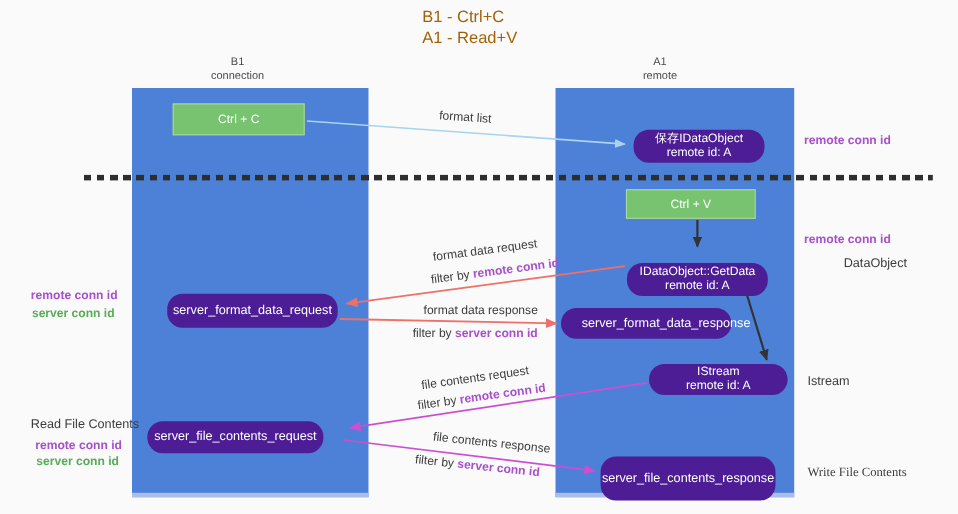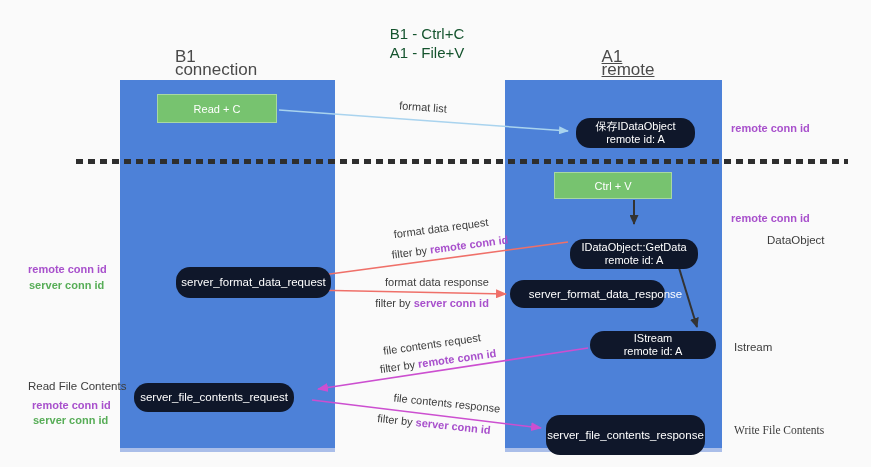--- a/index.html
+++ b/index.html
@@ -3,66 +3,66 @@
 <meta charset="utf-8">
 <style>
   html,body { margin:0; padding:0; }
   .canvas {
     position:relative; width:871px; height:467px;
     background:#fafafa; overflow:hidden;
     font-family:"Liberation Sans","DejaVu Sans",sans-serif;
     color:#3c3c3c;
   }
   .title {
-    position:absolute; left:427px; top:24px; transform:translateX(-50%);
-    font-size:15px; line-height:19px; color:#14532d; z-index:6;
+    position:absolute; left:427px; top:6px; transform:translateX(-50%);
+    font-size:15px; line-height:19px; color:#a16207; z-index:6;
   }
   .lane-header {
     position:absolute; top:50px; transform:translateX(-50%);
-    font-size:17px; line-height:13px; color:#4a4a4a; z-index:6;
+    text-align:center; font-size:10px; line-height:13px; color:#4a4a4a; z-index:6;
   }
   .lane-header.lh-left { left:216px; }
-  .lane-header.lh-right { left:628px;text-decoration:underline; }
+  .lane-header.lh-right { left:600px; }
   .lane {
     position:absolute; top:80px; height:368px; background:#4d81d8;
     border-bottom:4px solid #aabee9; z-index:1;
   }
   .lane.l-left  { left:120px; width:215px; }
   .lane.l-right { left:505px; width:217px; }
   .dashes {
     position:absolute; left:76px; top:159px; width:772px; height:5px;
     background:repeating-linear-gradient(90deg,#2e2e2e 0 7px,transparent 7px 12px);
     z-index:4;
   }
   svg.arrows { position:absolute; left:0; top:0; z-index:3; }
   .node {
     position:absolute; display:flex; flex-direction:column;
     align-items:center; justify-content:center;
     color:#fff; text-align:center; z-index:5; box-sizing:border-box;
   }
   .gbox { background:#77c36f; border:1px solid #a8d8a2; font-size:11px; }
-  .obox { background:#0f172a; font-size:11px; line-height:13px;border-radius:14px; }
+  .obox { background:#4c1d95; font-size:11px; line-height:13px;border-radius:14px; }
   .obox.wide { font-size:11.5px; }
   .elabel {
     position:absolute; white-space:nowrap; font-size:11px; color:#3c3c3c; z-index:6;
   }
   .sidelabel {
     position:absolute; white-space:nowrap; font-size:11.5px; color:#3c3c3c; z-index:6;
   }
   .purple { color:#a850cc; font-weight:bold; font-size:11px; }
   .greenlbl { color:#57ad57; font-weight:bold; font-size:11px; }
 </style>
 </head>
 <body>
 
 <div class="canvas">
 
   <div class="title">
     <div>B1 - Ctrl+C</div>
-    <div>A1 - File+V</div>
+    <div>A1 - Read+V</div>
   </div>
 
   <div class="lane-header lh-left">
     <div>B1</div>
     <div>connection</div>
   </div>
   <div class="lane-header lh-right">
     <div>A1</div>
     <div>remote</div>
   </div>
@@ -90,43 +90,43 @@
     <line x1="568" y1="242" x2="315" y2="276" stroke="#ef7069" stroke-width="1.6" marker-end="url(#ah-salmon)"></line>
     <line x1="309" y1="290" x2="506" y2="294" stroke="#ef7069" stroke-width="1.6" marker-end="url(#ah-salmon)"></line>
     <line x1="676" y1="258" x2="697" y2="327" stroke="#333333" stroke-width="2" marker-end="url(#ah-black)"></line>
     <line x1="588" y1="348" x2="318" y2="389" stroke="#cc4fd0" stroke-width="1.6" marker-end="url(#ah-magenta)"></line>
     <line x1="312" y1="400" x2="541" y2="428" stroke="#cc4fd0" stroke-width="1.6" marker-end="url(#ah-magenta)"></line>
   </svg>
 
   <div class="dashes"></div>
 
   <div class="node gbox" style="left:157px; top:94px; width:120px; height:29px;">
-    <span>Read + C</span>
+    <span>Ctrl + C</span>
   </div>
 
   <div class="node obox" style="left:576px; top:118px; width:119px; height:30px;">
     <span>保存IDataObject</span>
     <span>remote id: A</span>
   </div>
 
-  <div class="node gbox" style="left:554px; top:172px; width:118px; height:27px;">
+  <div class="node gbox" style="left:569px; top:172px; width:118px; height:27px;">
     <span>Ctrl + V</span>
   </div>
 
   <div class="node obox" style="left:570px; top:227px; width:128px; height:30px;margin-top:12px;">
     <span>IDataObject::GetData</span>
     <span>remote id: A</span>
   </div>
 
   <div class="node obox" style="left:590px; top:331px; width:126px; height:28px;">
     <span>IStream</span>
     <span>remote id: A</span>
   </div>
 
-  <div class="node obox wide" style="left:152px; top:267px; width:155px; height:31px;margin-left:24px;">
+  <div class="node obox wide" style="left:152px; top:267px; width:155px; height:31px;">
     <span>server_format_data_request</span>
   </div>
 
   <div class="node obox wide" style="left:510px; top:280px; width:155px; height:28px;padding-left:36px;">
     <span>server_format_data_response</span>
   </div>
 
   <div class="node obox wide" style="left:134px; top:383px; width:160px; height:29px;">
     <span>server_file_contents_request</span>
   </div>

